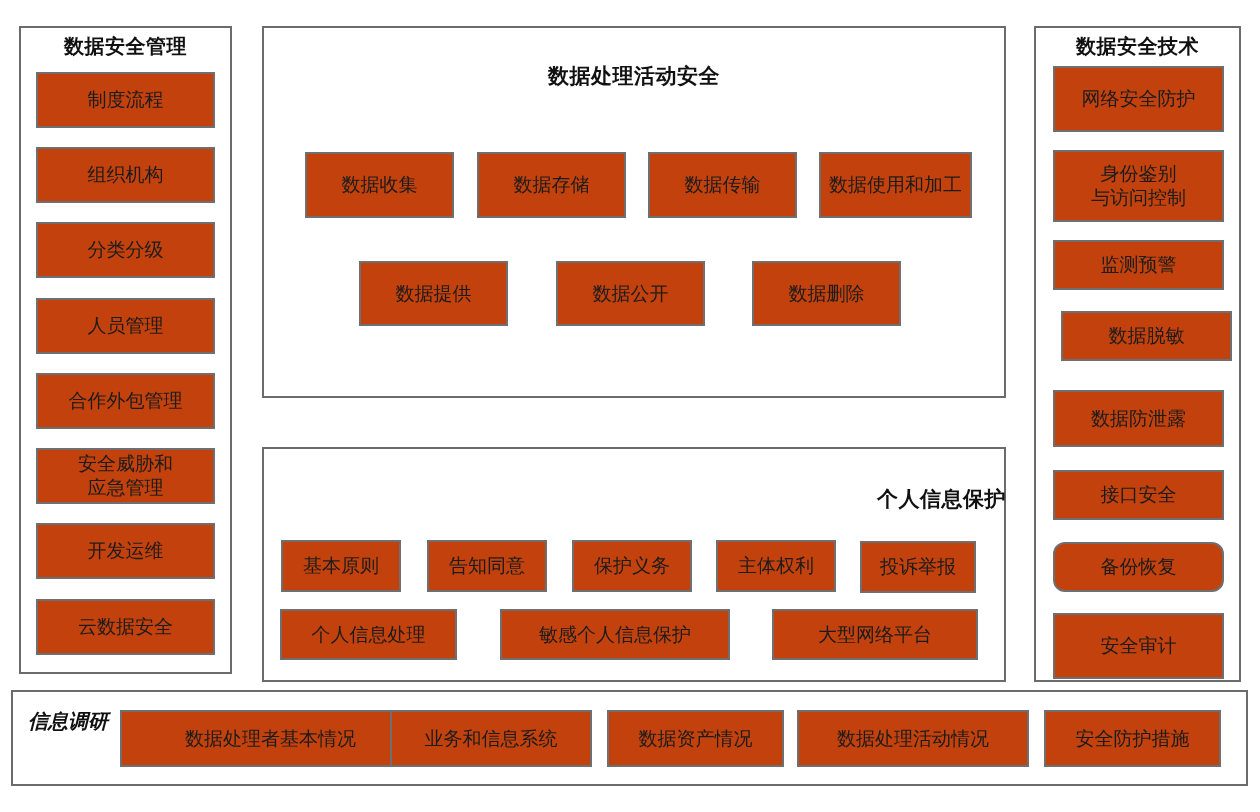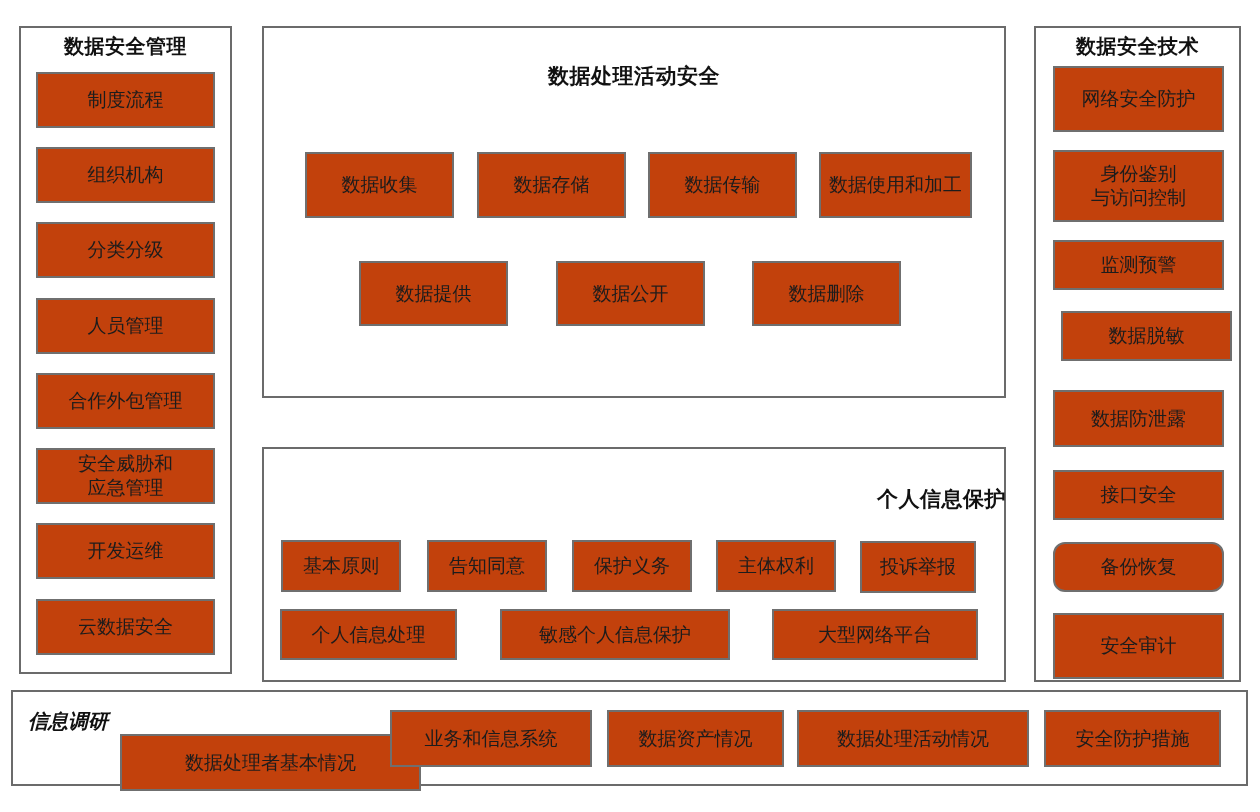--- a/index.html
+++ b/index.html
@@ -114,19 +114,19 @@
   <div class="box" style="left:1053px; top:240px; width:171px; height:50px;">监测预警</div>
   <div class="box" style="left:1053px; top:311px; width:171px; height:50px;margin-left:8px;">数据脱敏</div>
   <div class="box" style="left:1053px; top:390px; width:171px; height:57px;">数据防泄露</div>
   <div class="box" style="left:1053px; top:470px; width:171px; height:50px;">接口安全</div>
   <div class="box" style="left:1053px; top:542px; width:171px; height:50px;border-radius:12px;">备份恢复</div>
   <div class="box" style="left:1053px; top:613px; width:171px; height:66px;">安全审计</div>
 
   <div class="panel" style="left:11px; top:690px; width:1237px; height:96px;"></div>
   <div class="bottom-label" style="left:28px; top:708px;font-style:italic;">信息调研</div>
 
-  <div class="box" style="left:120px; top:734px; width:301px; height:57px;">数据处理者基本情况</div>
+  <div class="box" style="left:120px; top:710px; width:301px; height:57px;">数据处理者基本情况</div>
   <div class="box" style="left:390px; top:710px; width:202px; height:57px;">业务和信息系统</div>
   <div class="box" style="left:607px; top:710px; width:177px; height:57px;">数据资产情况</div>
   <div class="box" style="left:797px; top:710px; width:232px; height:57px;">数据处理活动情况</div>
   <div class="box" style="left:1044px; top:710px; width:177px; height:57px;text-align:center;">安全防护措施</div>
 
 </div>
 
 </body></html>

